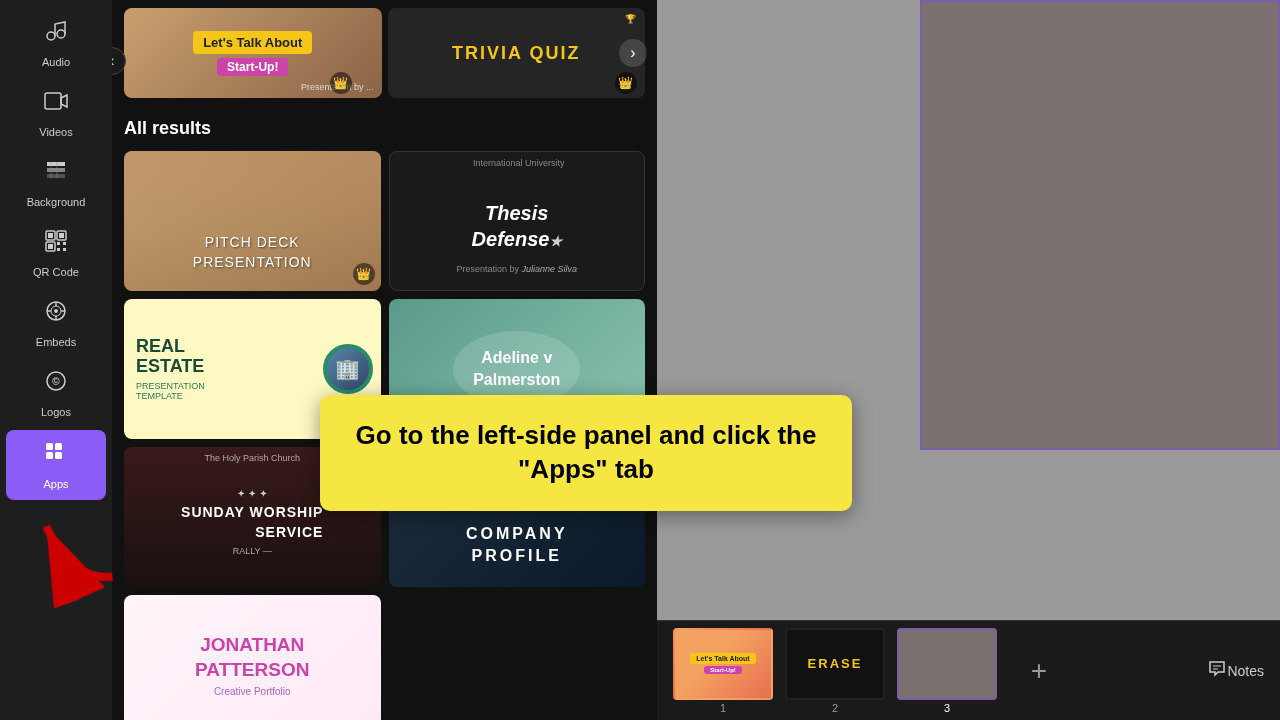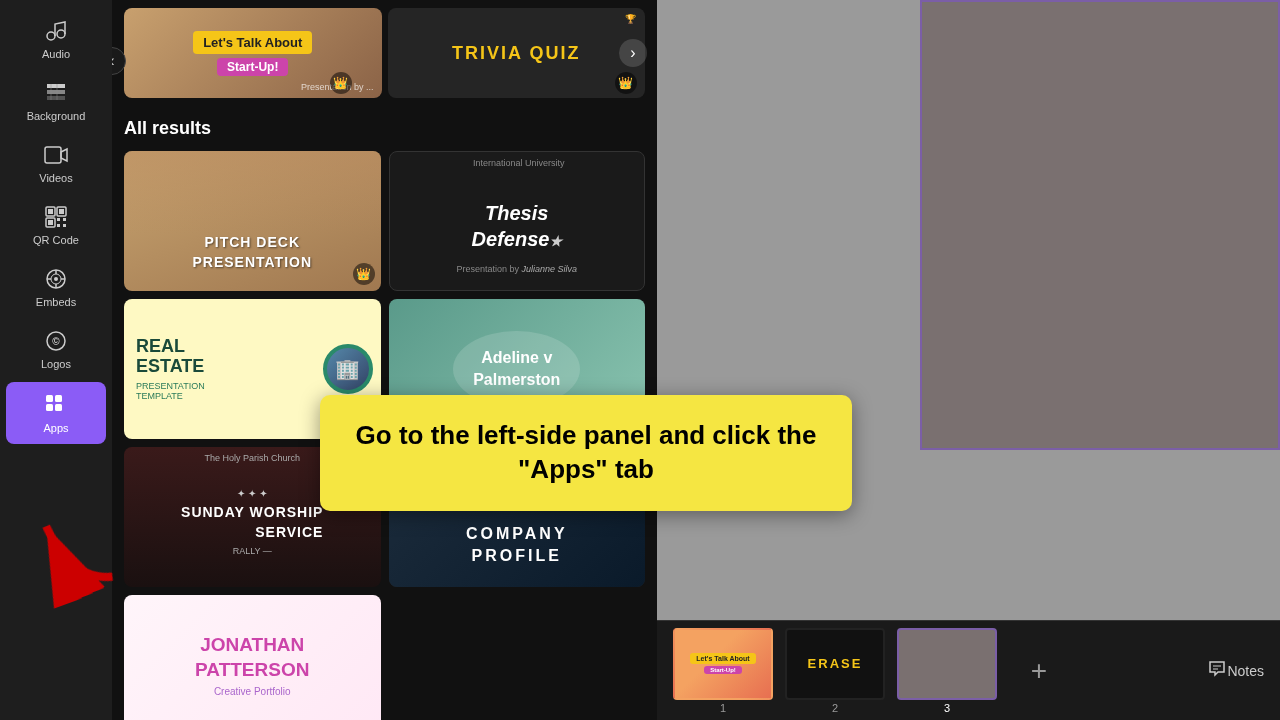--- a/index.html
+++ b/index.html
@@ -28,21 +28,21 @@
 
     .sidebar-item {
       display: flex;
       flex-direction: column;
       align-items: center;
       justify-content: center;
       width: 100%;
       padding: 10px 4px;
       cursor: pointer;
       color: #ccc;
-      gap: 0;
+      gap: 8px;
       border-radius: 8px;
     }
 
     .sidebar-item.active {
       background: #8b5cf6;
       border-radius: 8px;
       margin: 2px 6px;
       width: calc(100% - 12px);
     }
 
@@ -411,38 +411,38 @@
         <circle cx="18" cy="16" r="4" stroke="#ccc" stroke-width="1.5" fill="none"></circle>
         <path d="M12 18 L12 6 L22 4 L22 16" stroke="#ccc" stroke-width="1.5" fill="none"></path>
       </svg>
     </span>
     <span class="sidebar-item-label">Audio</span>
   </div>
 
   <div class="sidebar-item">
     <span class="sidebar-item-icon">
       <svg width="26" height="26" viewBox="0 0 26 26" fill="none">
+        <rect x="2" y="5" width="16" height="16" rx="2" stroke="#ccc" stroke-width="1.5" fill="none"></rect>
+        <path d="M18 10 L24 7 L24 19 L18 16 Z" stroke="#ccc" stroke-width="1.5" fill="none"></path>
+      </svg>
+    </span>
+    <span class="sidebar-item-label">Videos</span>
+  </div>
+
+  <div class="sidebar-item">
+    <span class="sidebar-item-icon">
+      <svg width="26" height="26" viewBox="0 0 26 26" fill="none">
         <path d="M4 4 L22 4 L22 8 L4 8 Z" fill="#ccc"></path>
         <path d="M4 10 L22 10 L22 14 L4 14 Z" fill="#ccc" opacity="0.6"></path>
         <path d="M4 16 L22 16 L22 20 L4 20 Z" fill="#ccc" opacity="0.3"></path>
         <path d="M8 4 L8 20" stroke="#888" stroke-width="0.5"></path>
         <path d="M14 4 L14 20" stroke="#888" stroke-width="0.5"></path>
       </svg>
     </span>
     <span class="sidebar-item-label">Background</span>
-  </div>
-
-  <div class="sidebar-item">
-    <span class="sidebar-item-icon">
-      <svg width="26" height="26" viewBox="0 0 26 26" fill="none">
-        <rect x="2" y="5" width="16" height="16" rx="2" stroke="#ccc" stroke-width="1.5" fill="none"></rect>
-        <path d="M18 10 L24 7 L24 19 L18 16 Z" stroke="#ccc" stroke-width="1.5" fill="none"></path>
-      </svg>
-    </span>
-    <span class="sidebar-item-label">Videos</span>
   </div>
 
   <div class="sidebar-item">
     <span class="sidebar-item-icon">
       <svg width="26" height="26" viewBox="0 0 26 26" fill="none">
         <rect x="3" y="3" width="9" height="9" rx="1" stroke="#ccc" stroke-width="1.5" fill="none"></rect>
         <rect x="5" y="5" width="5" height="5" fill="#ccc"></rect>
         <rect x="14" y="3" width="9" height="9" rx="1" stroke="#ccc" stroke-width="1.5" fill="none"></rect>
         <rect x="16" y="5" width="5" height="5" fill="#ccc"></rect>
         <rect x="3" y="14" width="9" height="9" rx="1" stroke="#ccc" stroke-width="1.5" fill="none"></rect>
@@ -522,21 +522,21 @@
 
     <div class="all-results-section">
       <div class="all-results-title">All results</div>
 
       <div class="results-grid">
 
         <div class="result-card card-pitch" style="background:linear-gradient(160deg,#c8a470 0%,#a07850 100%);">
           <div class="card-inner">
             <div style="position:absolute;top:0;left:0;right:0;bottom:40%;background:linear-gradient(180deg,rgba(180,130,90,0.4) 0%,transparent 100%);"></div>
             <div style="position:absolute;bottom:0;left:0;right:0;height:55%;display:flex;align-items:center;justify-content:center;padding:8px;">
-              <div class="pitch-title" style="color:#fff;font-weight:700;font-size:14px;text-align:center;letter-spacing:1px;line-height:1.4;">PITCH DECK<br>PRESENTATION</div>
+              <div class="pitch-title" style="color:#fff;font-weight:400;font-size:14px;text-align:center;letter-spacing:1px;line-height:1.4;">PITCH DECK<br>PRESENTATION</div>
             </div>
           </div>
           <div class="crown-badge">👑</div>
         </div>
 
         <div class="result-card card-thesis" style="background:#1a1a1a;border:1px solid #333;">
           <div class="card-inner">
             <div class="card-university-bar" style="position:absolute;top:6px;left:4px;right:0;text-align:center;font-size:9px;color:#888;">International University</div>
             <div style="color:#fff;font-weight:900;font-size:20px;text-align:center;font-style:italic;line-height:1.3;margin-top:10px;">Thesis<br>Defense<span style="color:#ccc;font-size:14px;">★</span></div>
             <div style="position:absolute;bottom:16px;color:#888;font-size:9px;text-align:center;">Presentation by <span style="color:#aaa;font-style:italic;">Julianne Silva</span></div>

